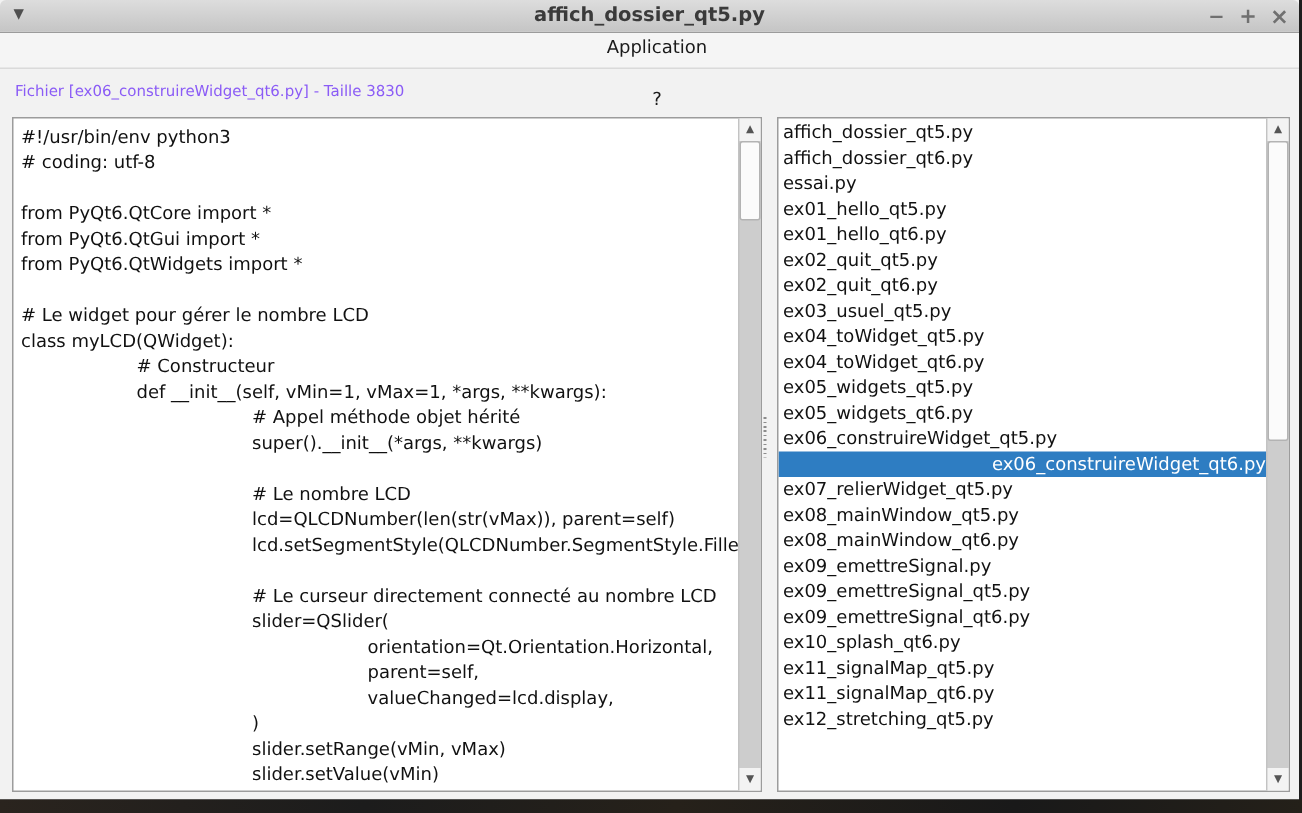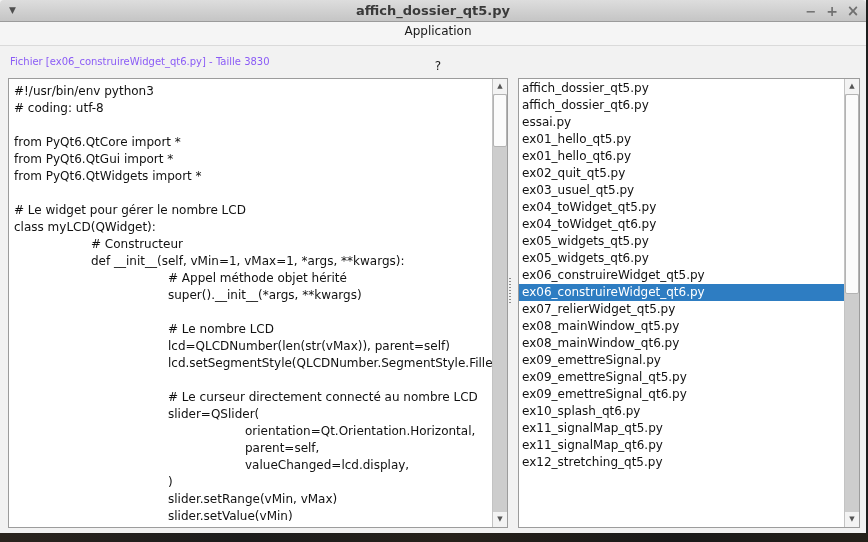--- a/index.html
+++ b/index.html
@@ -64,21 +64,21 @@
     white-space:pre; tab-size:77px; -moz-tab-size:19;
   }
   .list {
     height:100%; margin-right:15px; overflow:hidden; padding-top:1px;
     font-size:12px; color:#111;
   }
   .list-item {
     height:17px; line-height:17px; padding-left:3px; white-space:nowrap;
   }
   .list-item.selected {
-    background:var(--sel,#2e7dc2); color:var(--sel-text,#ffffff);
+    background:var(--sel,#2e7dc2); color:var(--sel-text,#ffffff);text-align:right;
   }
   
   .sb {
     position:absolute; right:0; top:0; width:15px; height:448px;
     background:#cdcdcd; border-left:1px solid #c3c3c3;
   }
   .sb-btn {
     position:absolute; left:0; width:14px; height:15px;
     background:#f3f3f3; color:#555;
     font-size:7px; line-height:15px; text-align:center;
@@ -164,20 +164,21 @@
 
     <div class="pane list-pane">
       <div class="list">
 
       <div class="list-item">affich_dossier_qt5.py</div>
           <div class="list-item">affich_dossier_qt6.py</div>
           <div class="list-item">essai.py</div>
           <div class="list-item">ex01_hello_qt5.py</div>
           <div class="list-item">ex01_hello_qt6.py</div>
           <div class="list-item">ex02_quit_qt5.py</div>
+          <div class="list-item">ex02_quit_qt6.py</div>
           <div class="list-item">ex03_usuel_qt5.py</div>
           <div class="list-item">ex04_toWidget_qt5.py</div>
           <div class="list-item">ex04_toWidget_qt6.py</div>
           <div class="list-item">ex05_widgets_qt5.py</div>
           <div class="list-item">ex05_widgets_qt6.py</div>
           <div class="list-item">ex06_construireWidget_qt5.py</div>
           <div class="list-item selected">ex06_construireWidget_qt6.py</div>
           <div class="list-item">ex07_relierWidget_qt5.py</div>
           <div class="list-item">ex08_mainWindow_qt5.py</div>
           <div class="list-item">ex08_mainWindow_qt6.py</div>

